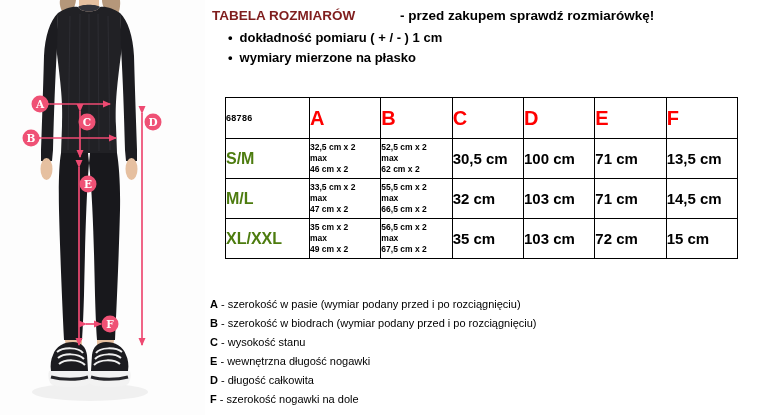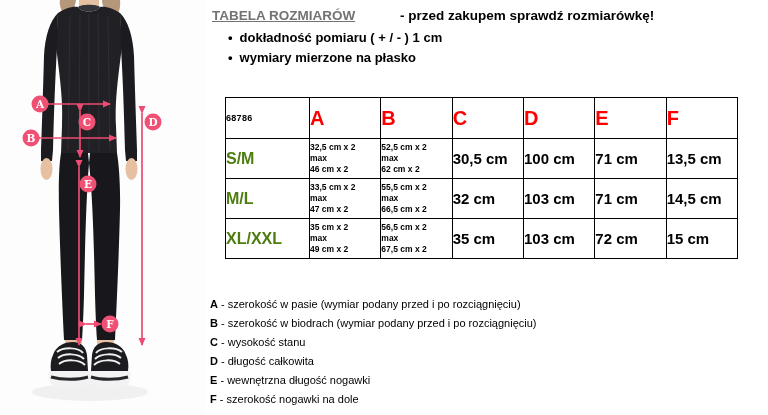--- a/index.html
+++ b/index.html
@@ -6,21 +6,21 @@
   body{
     width:768px;height:415px;position:relative;overflow:hidden;
     background:#ffffff;
     font-family:"Liberation Sans",sans-serif;
     color:#000;
   }
   .photo{position:absolute;left:0;top:0;width:205px;height:415px;}
   .content{position:absolute;left:210px;top:0;width:556px;height:415px;}
 
   .title-line{position:absolute;left:2px;top:8px;font-size:13.5px;font-weight:bold;white-space:nowrap;}
-  .title-red{color:#737373;text-decoration:underline;}
+  .title-red{color:#7f1d1d;}
   .title-rest{color:#000;padding-left:41px;}
 
   .bullets{position:absolute;left:18px;top:31px;}
   .bullet{display:flex;align-items:baseline;font-size:13px;font-weight:bold;margin-bottom:6px;line-height:14px;}
   .bullet .dot{margin-right:7px;font-size:13px;}
 
   table.size-table{
     position:absolute;left:15px;top:97px;width:513px;
     border-collapse:collapse;table-layout:fixed;
   }
@@ -219,26 +219,26 @@
     </div>
     <div class="legend-row">
       <span class="legend-letter">B</span>
       <span>- szerokość w biodrach (wymiar podany przed i po rozciągnięciu)</span>
     </div>
     <div class="legend-row">
       <span class="legend-letter">C</span>
       <span>- wysokość stanu</span>
     </div>
     <div class="legend-row">
+      <span class="legend-letter">E</span>
+      <span>- wewnętrzna długość nogawki</span>
+    </div>
+    <div class="legend-row">
       <span class="legend-letter">D</span>
       <span>- długość całkowita</span>
     </div>
     <div class="legend-row">
-      <span class="legend-letter">E</span>
-      <span>- wewnętrzna długość nogawki</span>
-    </div>
-    <div class="legend-row">
       <span class="legend-letter">F</span>
       <span>- szerokość nogawki na dole</span>
     </div>
   </div>
 
 </div>
 
 </body></html>

